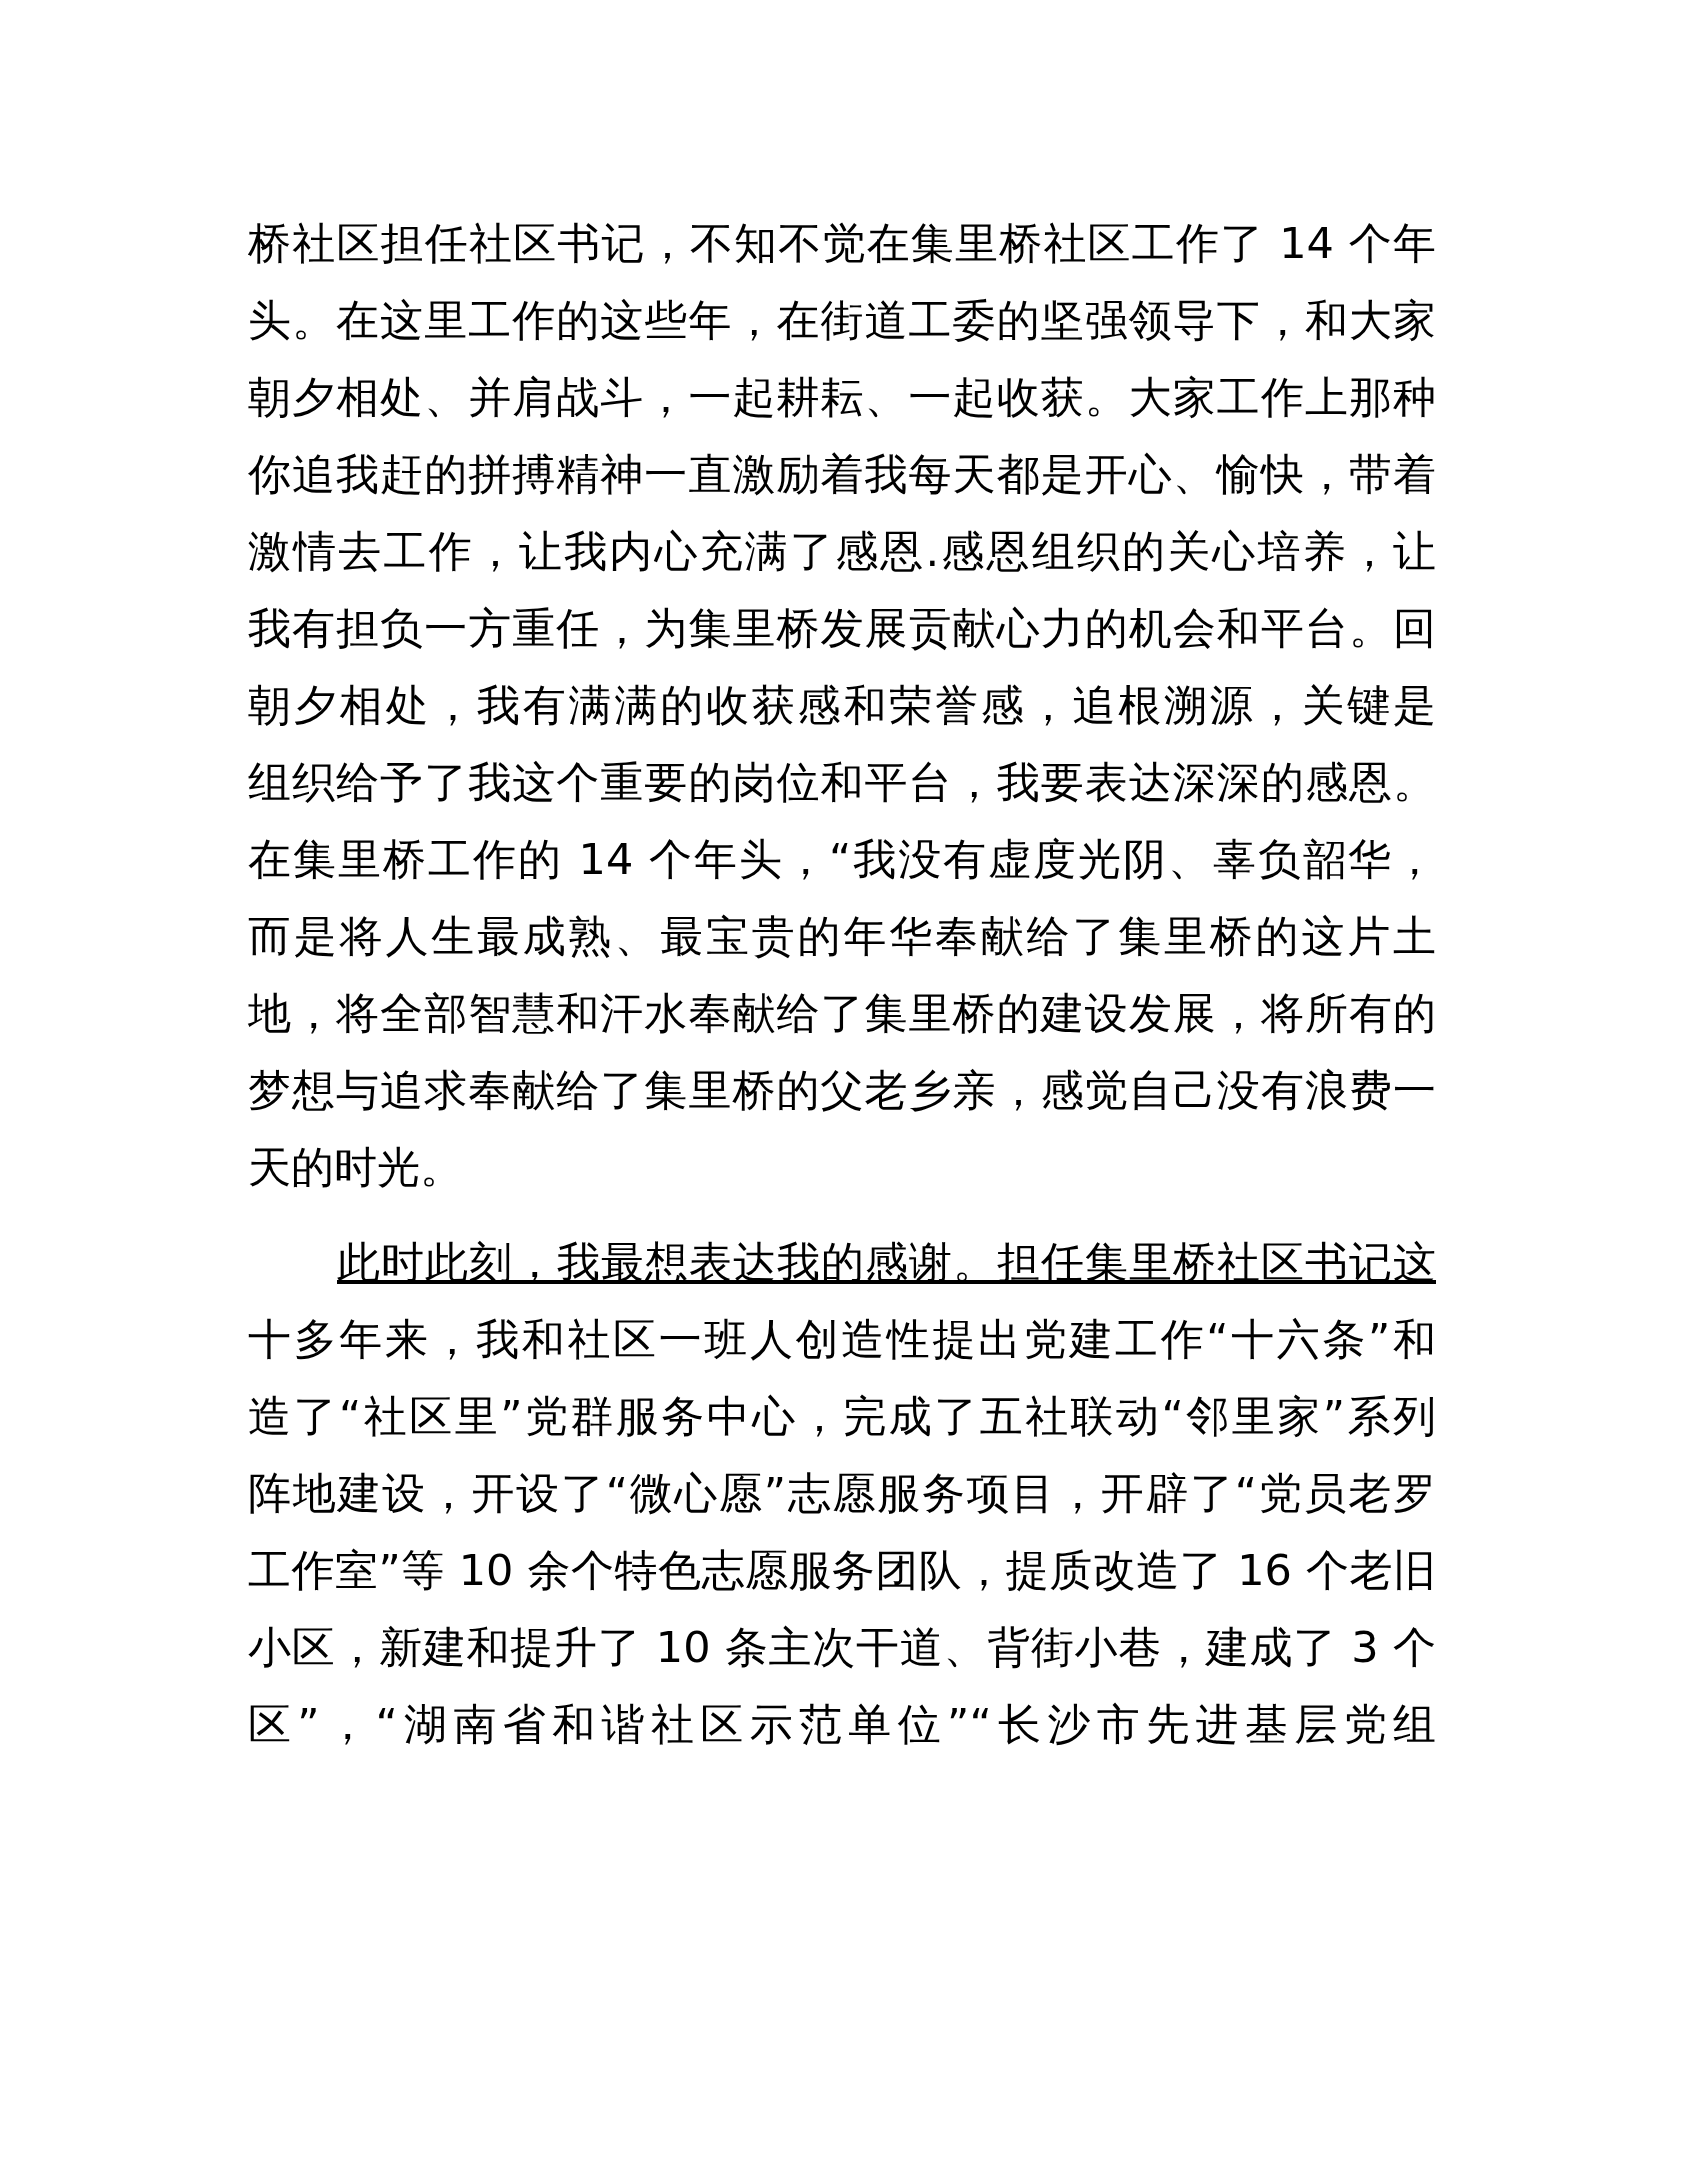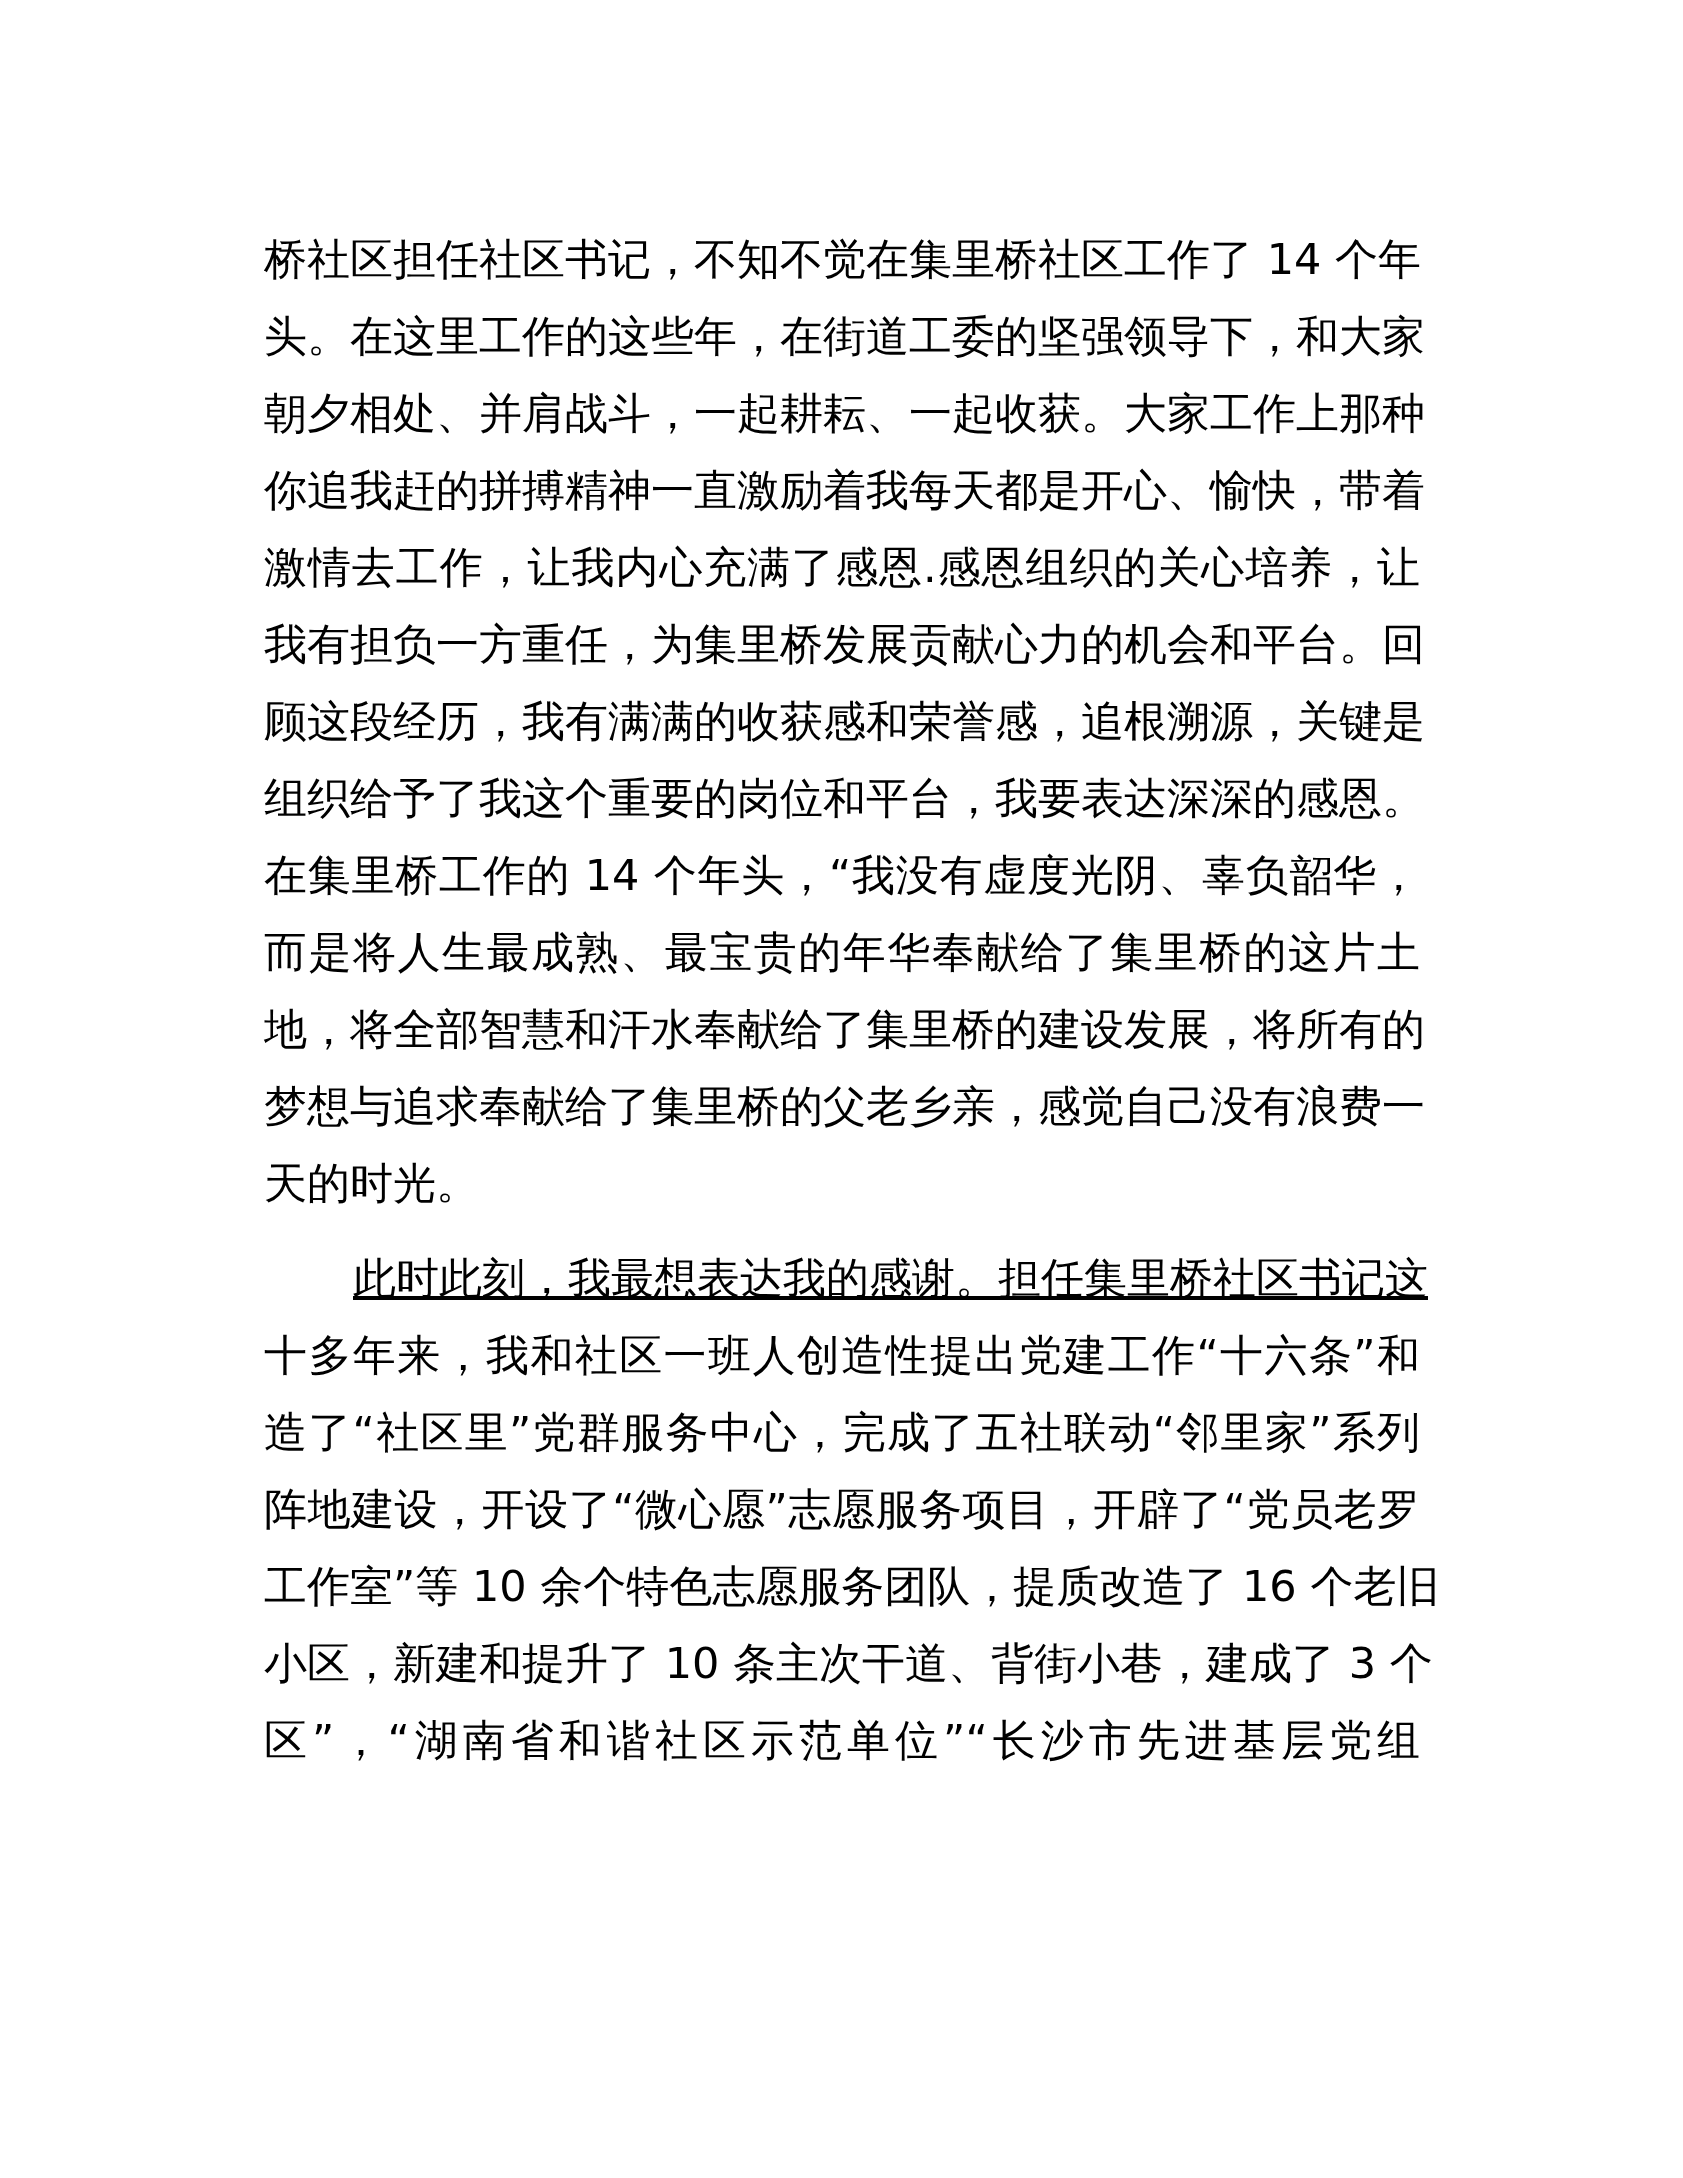--- a/index.html
+++ b/index.html
@@ -23,21 +23,21 @@
     height: 2178px;
     background: #ffffff;
   }
   .body-text {
     position: absolute;
     left: 248px;
     top: 205px;
     width: 1188px;
   }
   .paragraph {
-    margin: 16px;
+    margin: 0;
   }
   .paragraph + .paragraph {
     margin-top: 18px;
   }
   .line {
     display: block;
     height: 77px;
     line-height: 77px;
     font-size: 43px;
     white-space: nowrap;
@@ -59,21 +59,21 @@
 <div class="page">
   <div class="body-text">
 
     <p class="paragraph">
       <span class="line">桥社区担任社区书记，不知不觉在集里桥社区工作了 14 个年</span>
       <span class="line">头。在这里工作的这些年，在街道工委的坚强领导下，和大家</span>
       <span class="line">朝夕相处、并肩战斗，一起耕耘、一起收获。大家工作上那种</span>
       <span class="line">你追我赶的拼搏精神一直激励着我每天都是开心、愉快，带着</span>
       <span class="line">激情去工作，让我内心充满了感恩.感恩组织的关心培养，让</span>
       <span class="line">我有担负一方重任，为集里桥发展贡献心力的机会和平台。回</span>
-      <span class="line">顾这段经历，我有满满的收获感和荣誉感，追根溯源，关键是</span>
+      <span class="line">朝夕相处，我有满满的收获感和荣誉感，追根溯源，关键是</span>
       <span class="line">组织给予了我这个重要的岗位和平台，我要表达深深的感恩。</span>
       <span class="line">在集里桥工作的 14 个年头，“我没有虚度光阴、辜负韶华，</span>
       <span class="line">而是将人生最成熟、最宝贵的年华奉献给了集里桥的这片土</span>
       <span class="line">地，将全部智慧和汗水奉献给了集里桥的建设发展，将所有的</span>
       <span class="line">梦想与追求奉献给了集里桥的父老乡亲，感觉自己没有浪费一</span>
       <span class="line last">天的时光。</span>
     </p>
 
     <p class="paragraph">
       <span class="line indent">此时此刻，我最想表达我的感谢。担任集里桥社区书记这</span>

